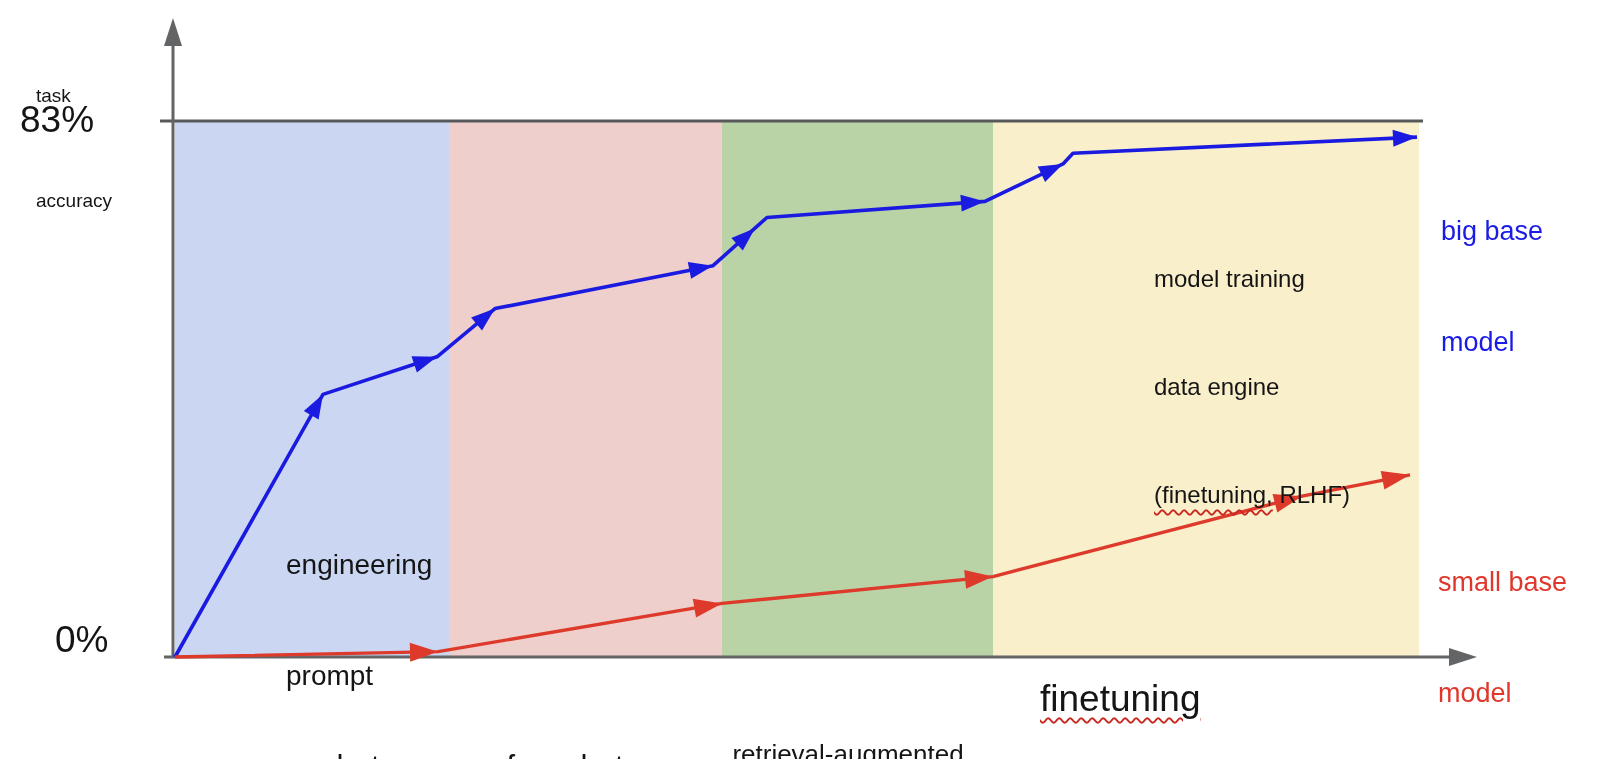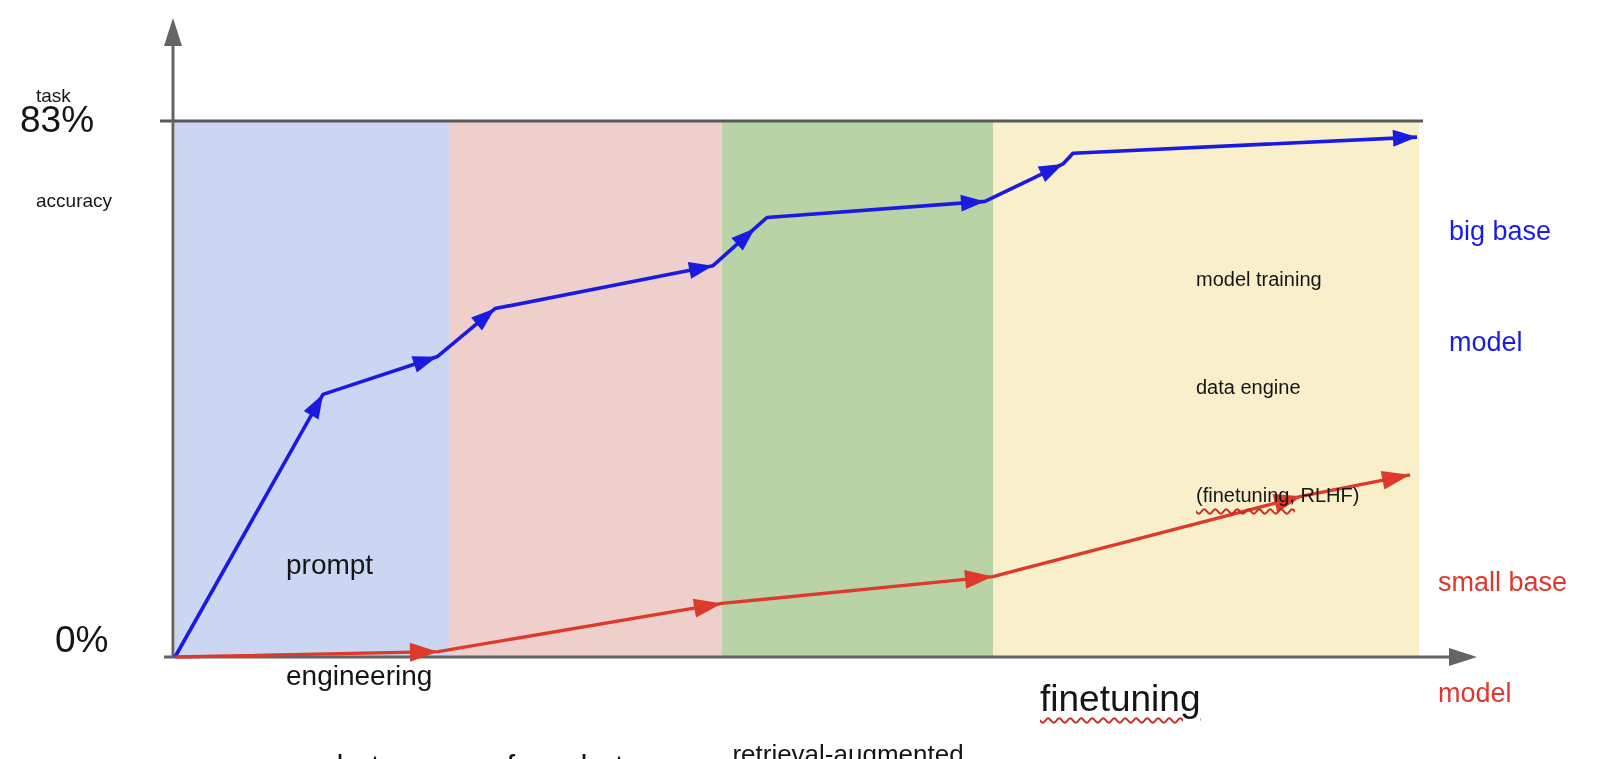--- a/index.html
+++ b/index.html
@@ -12,22 +12,22 @@
   .lbl{position:absolute;white-space:pre;}
   .y-axis-title{left:36px;top:8px;font-size:19px;line-height:35px;}
   .tick-100{left:20px;top:99px;font-size:37px;}
   .tick-0{left:55px;top:619px;font-size:37px;}
   .prompt-eng{left:286px;top:472px;font-size:28px;line-height:37px;}
   .zero-shot{left:225px;top:662px;width:180px;text-align:center;font-size:31px;line-height:42px;}
   .few-shot{left:475px;top:662px;width:180px;text-align:center;font-size:31px;line-height:42px;}
   .retrieval{left:703px;top:667px;width:290px;text-align:center;font-size:26px;line-height:35px;}
   .finetuning{left:1040px;top:679px;font-size:37px;line-height:40px;}
   .effort{left:1251px;top:661px;font-size:31px;line-height:45px;}
-  .model-training{left:1196px;top:189px;font-size:20px;line-height:36px;}
-  .big-base{left:1441px;top:139px;font-size:27px;line-height:37px;color:#1b1be6;margin-left:8px;}
+  .model-training{left:1154px;top:189px;font-size:24px;line-height:36px;}
+  .big-base{left:1441px;top:139px;font-size:27px;line-height:37px;color:#1b1be6;}
   .small-base{left:1438px;top:490px;font-size:27px;line-height:37px;color:#e0372c;}
   .wavy{
     text-decoration-line:underline;
     text-decoration-style:wavy;
     text-decoration-color:#c8281e;
     text-decoration-thickness:1.5px;
     text-underline-offset:6px;
   }
 </style>
 </head>
@@ -64,22 +64,22 @@
 
   <div class="lbl y-axis-title">
     <div>task</div>
     <div>accuracy</div>
   </div>
 
   <div class="lbl tick-100">83%</div>
   <div class="lbl tick-0">0%</div>
 
   <div class="lbl prompt-eng">
+    <div>engineering</div>
     <div>prompt</div>
-    <div>engineering</div>
   </div>
 
   <div class="lbl model-training">
     <div>model training</div>
     <div>data engine</div>
     <div><span class="wavy">(finetuning,</span><span> RLHF)</span></div>
   </div>
 
   <div class="lbl big-base">
     <div>big base</div>

